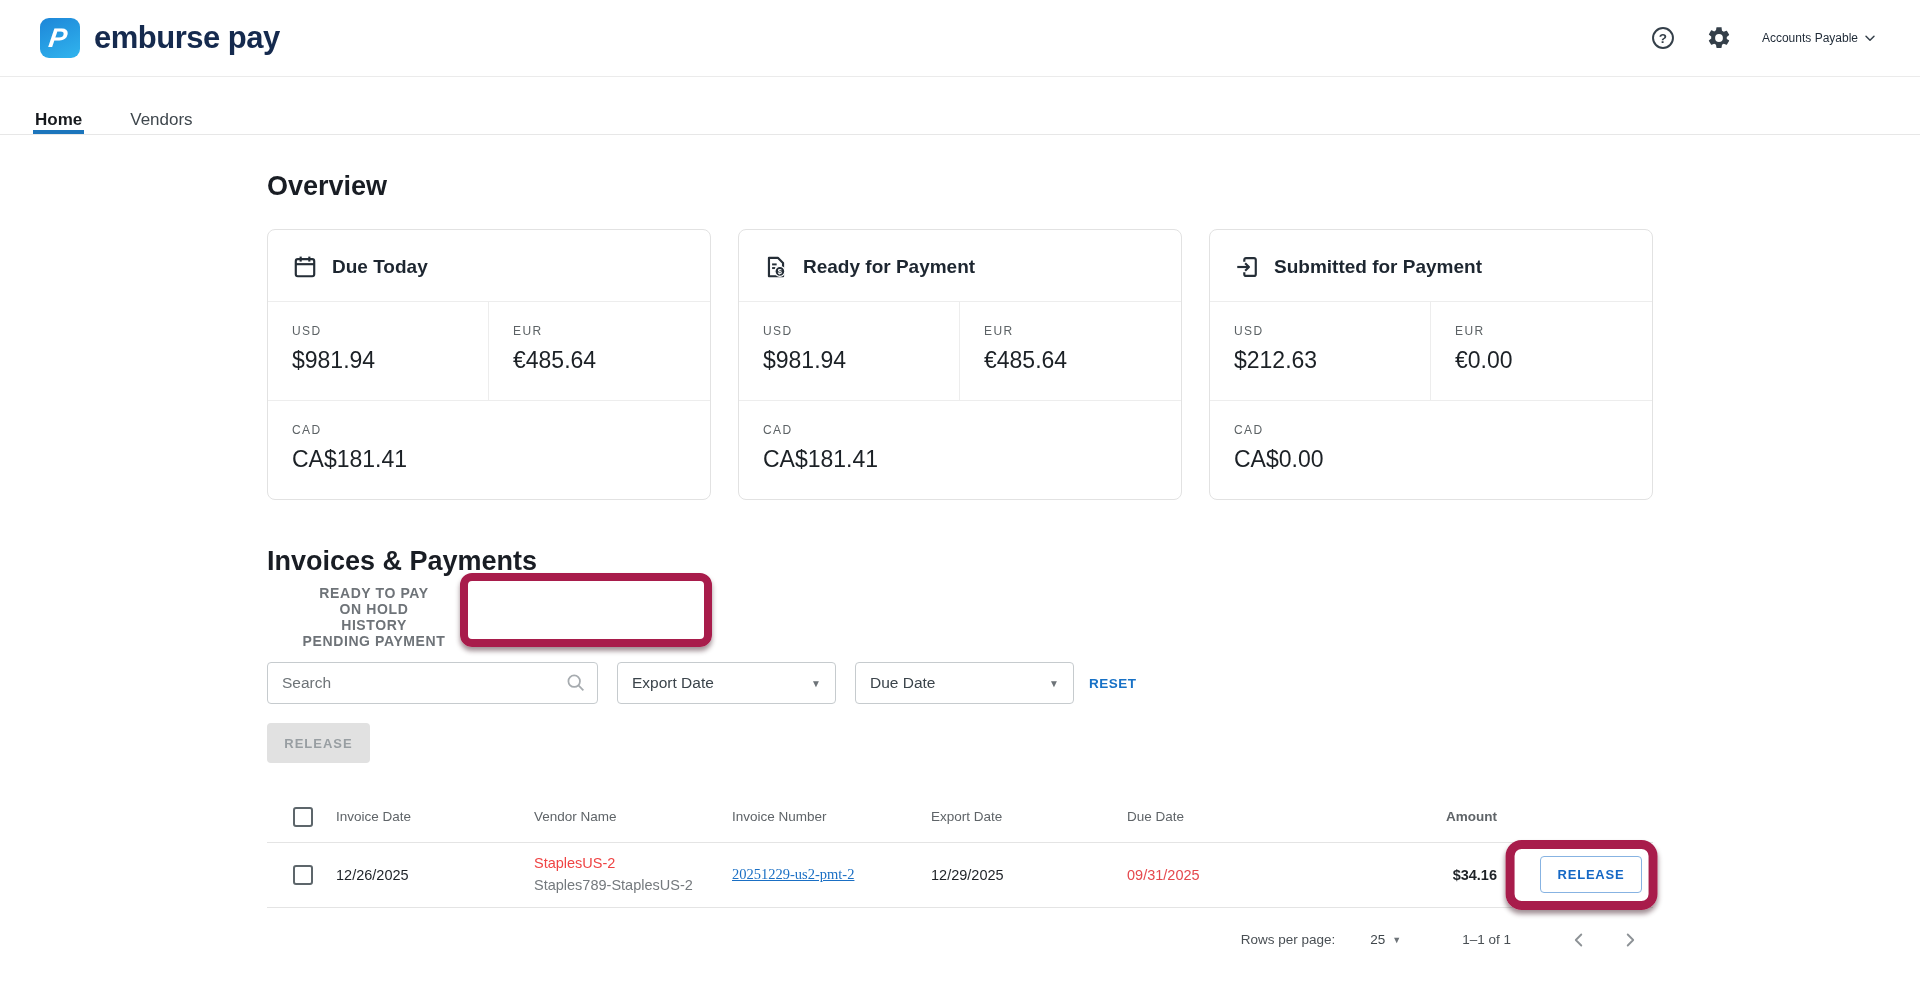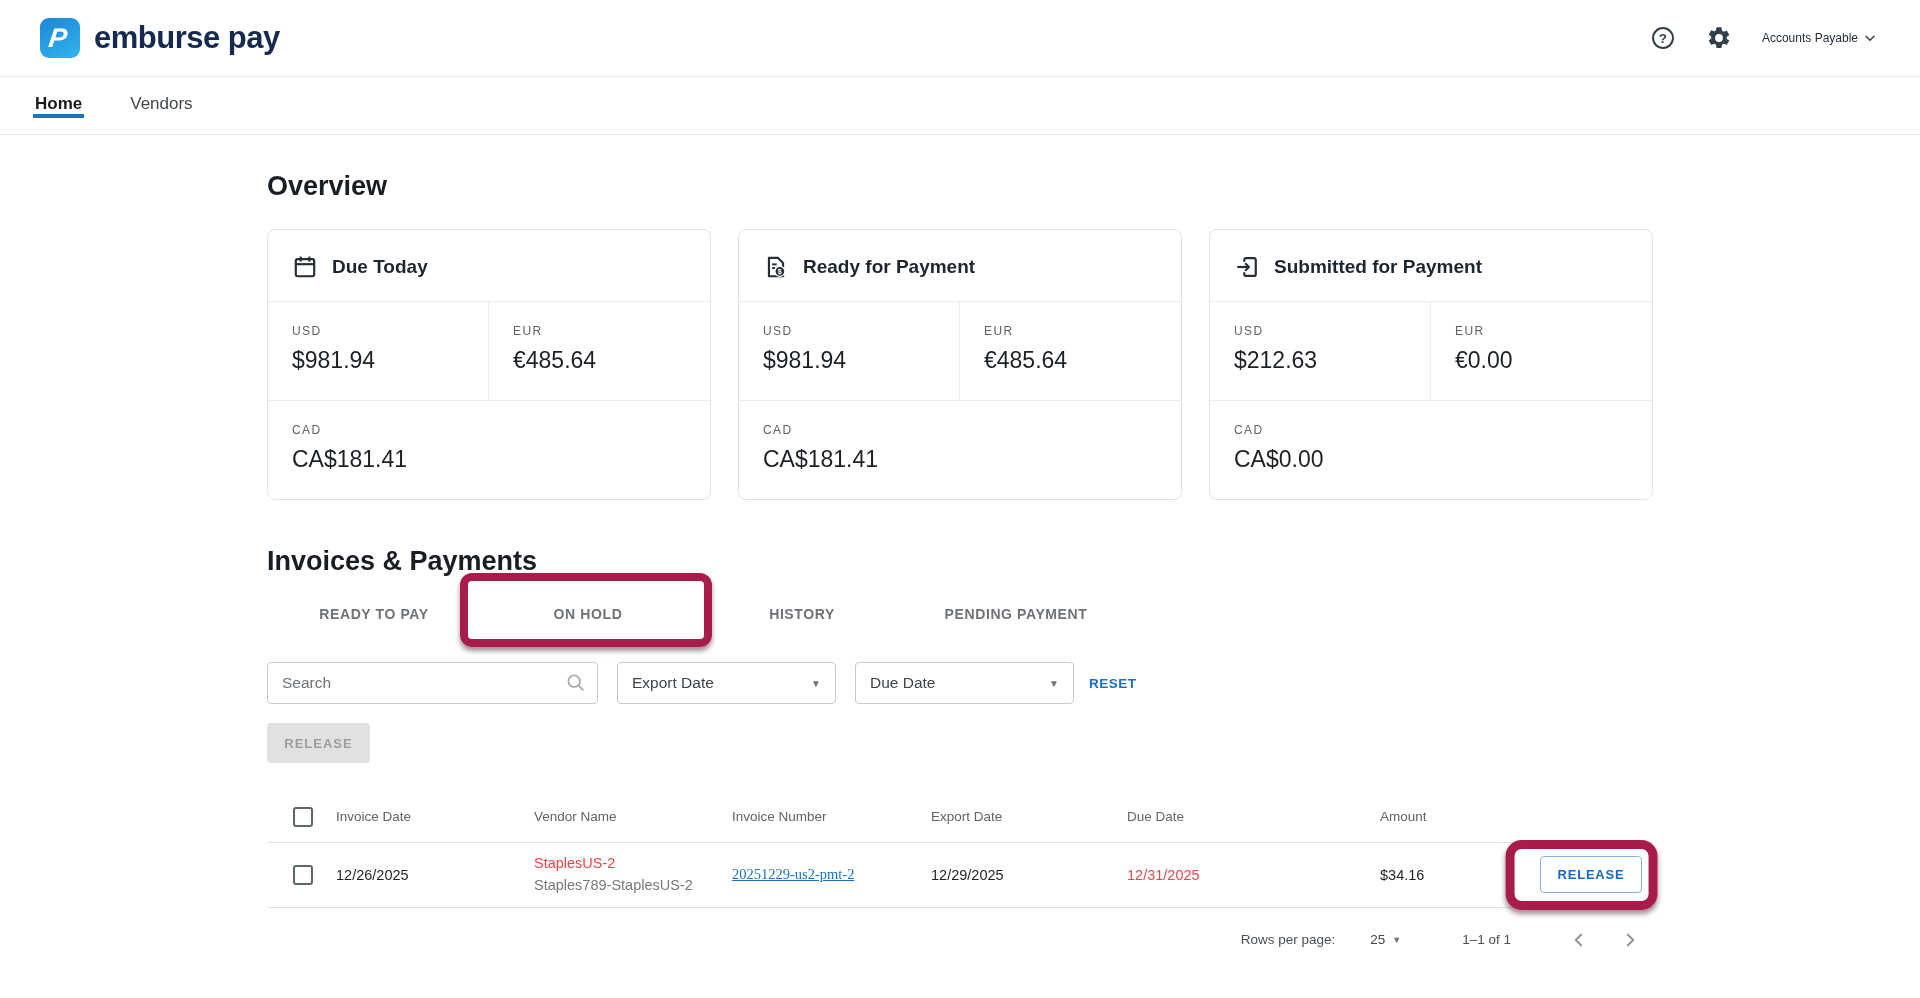--- a/index.html
+++ b/index.html
@@ -10,21 +10,21 @@
   .logo { display:flex; align-items:center; gap:14px; cursor:pointer; }
   .logo-mark { width:40px; height:40px; border-radius:9px; background:linear-gradient(155deg,#1d86d8 0%,#2fb0ec 90%); display:flex; align-items:center; justify-content:center; }
   .logo-p { color:#fff; font-style:italic; font-weight:700; font-size:27px; transform:skewX(-8deg); padding-right:4px; line-height:1; }
   .logo-text { font-size:31px; font-weight:700; color:#152a4e; letter-spacing:-0.5px; }
   .header-right { margin-left:auto; display:flex; align-items:center; gap:30px; }
   .hicon { width:26px; height:26px; color:#343f49; cursor:pointer; display:flex; align-items:center; justify-content:center; }
   .account-menu { display:flex; align-items:center; gap:4px; font-size:12px; color:#1f2a37; cursor:pointer; }
   .account-menu svg { color:#343f49; }
 
   
-  .top-tabs { height:58px; display:flex; align-items:center; padding:0 0 0 33px; border-bottom:1px solid #e7e7e7; gap:44px; }
+  .top-tabs { height:58px; display:flex; align-items:flex-end; padding:0 0 0 33px; border-bottom:1px solid #e7e7e7; gap:44px; }
   .nav-tab { display:flex; align-items:center; font-size:17px; color:#3f474d; cursor:pointer; border-bottom:4px solid transparent; padding:0 2px; }
   .nav-tab.active { font-weight:700; color:#16191d; border-bottom-color:#1c75bc; }
 
   
   main { width:1386px; margin:0 auto; }
   .section-title { font-size:27px; font-weight:700; color:#191d24; }
   .overview-title { margin:36px 0 27px; }
   .invoices-title { margin:46px 0 0; }
 
   
@@ -35,21 +35,21 @@
   .card-title { font-size:19px; font-weight:700; color:#1d2630; }
   .card-grid { display:grid; grid-template-columns:1fr 1fr; border-top:1px solid #ededed; }
   .cell { padding:22px 24px 26px; }
   .cell-usd { border-right:1px solid #ededed; border-bottom:1px solid #ededed; }
   .cell-eur { border-bottom:1px solid #ededed; }
   .cell-cad { grid-column:1 / 3; }
   .ccy { font-size:12px; color:#5c6265; letter-spacing:1.4px; margin-bottom:9px; }
   .amt { font-size:23px; font-weight:500; color:#1c2126; }
 
   
-  .inv-tabs { position:relative; display:flex; height:58px; margin-top:8px; }
+  .inv-tabs { position:relative; display:flex; height:58px; margin-top:8px;flex-direction:column; }
   .inv-tab { width:214px; display:flex; align-items:center; justify-content:center; font-size:14px; font-weight:700; letter-spacing:0.6px; color:#6e7378; cursor:pointer; }
   .annotation { position:absolute; border:8px solid #a81c4b; border-radius:12px; box-shadow:0 4px 5px rgba(46,8,20,0.45); pointer-events:none; z-index:5; }
   .ann-onhold { left:193px; top:-12px; width:252px; height:74px; }
 
   
   .filters { display:flex; align-items:center; margin-top:19px; gap:19px; }
   .search-box { position:relative; width:331px; }
   .search-box input { width:100%; height:42px; border:1px solid #c6cbce; border-radius:4px; padding:0 42px 0 14px; font-size:15.5px; color:#333; font-family:inherit; outline:none; }
   .search-box input::placeholder { color:#6d7377; }
   .search-box .sicon { position:absolute; right:12px; top:10px; width:21px; height:21px; color:#a6abaf; }
@@ -63,21 +63,21 @@
   
   table { width:1386px; border-collapse:collapse; margin-top:29px; table-layout:fixed; }
   th { height:50px; text-align:left; font-weight:400; font-size:13.5px; color:#5f6468; border-bottom:1px solid #e4e4e4; }
   td { height:65px; font-size:14.5px; color:#1e2227; border-bottom:1px solid #e4e4e4; vertical-align:middle; }
   .col-check { padding-left:26px; }
   .checkbox { display:inline-block; width:20px; height:20px; border:2px solid #5d666b; border-radius:3px; background:#fff; cursor:pointer; vertical-align:middle; }
   .vendor-name { color:#ef4444; line-height:1.45; }
   .vendor-code { color:#74797d; line-height:1.45; }
   .inv-link { color:#1a6fc4; text-decoration:underline; cursor:pointer;font-family:Liberation Serif, serif; }
   .due-red { color:#e5484d; }
-  .ta-right { text-align:left; padding-right:3px; }
+  .ta-right { text-align:right; padding-right:3px;font-weight:bold; }
   .action-cell { position:relative; text-align:right; padding-right:11px; }
   .row-release { width:102px; height:37px; background:#fff; border:1px solid #87b3e2; border-radius:4px; color:#1568c5; font-size:13px; font-weight:700; letter-spacing:0.8px; font-family:inherit; cursor:pointer; }
   .ann-release { left:50%; top:50%; transform:translate(-47%,-50%); width:152px; height:70px; border-width:9px; border-radius:16px; }
 
   
   .pagination { display:flex; align-items:center; justify-content:flex-end; gap:17px; margin-top:10px; height:44px; font-size:13.5px; color:#494f54; padding-right:6px; }
   .pg-label { margin-right:18px; }
   .pg-select { display:flex; align-items:center; gap:7px; cursor:pointer; margin-right:44px; color:#3f464b; }
   .pg-select .caret { font-size:9px; color:#6d7378; }
   .pg-range { margin-right:34px; }
@@ -269,21 +269,21 @@
     <tbody>
       <tr>
         <td class="col-check"><span class="checkbox"></span></td>
         <td>12/26/2025</td>
         <td>
           <div class="vendor-name">StaplesUS-2</div>
           <div class="vendor-code">Staples789-StaplesUS-2</div>
         </td>
         <td><a class="inv-link">20251229-us2-pmt-2</a></td>
         <td>12/29/2025</td>
-        <td class="due-red">12/31/2025</td>
+        <td class="due-red">09/31/2025</td>
         <td class="ta-right">$34.16</td>
         <td class="action-cell">
           <button class="row-release">RELEASE</button>
           <div class="annotation ann-release"></div>
         </td>
       </tr>
     </tbody>
   </table>
 
   <div class="pagination">

